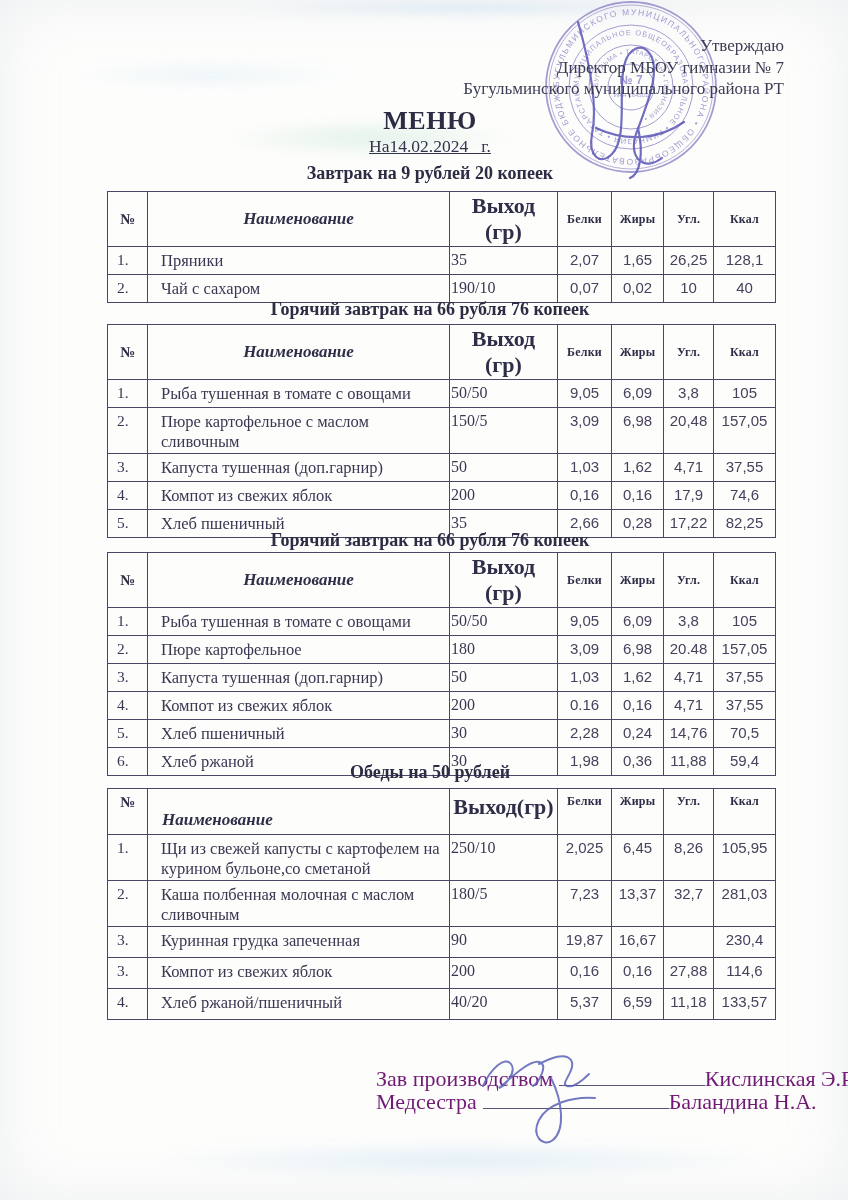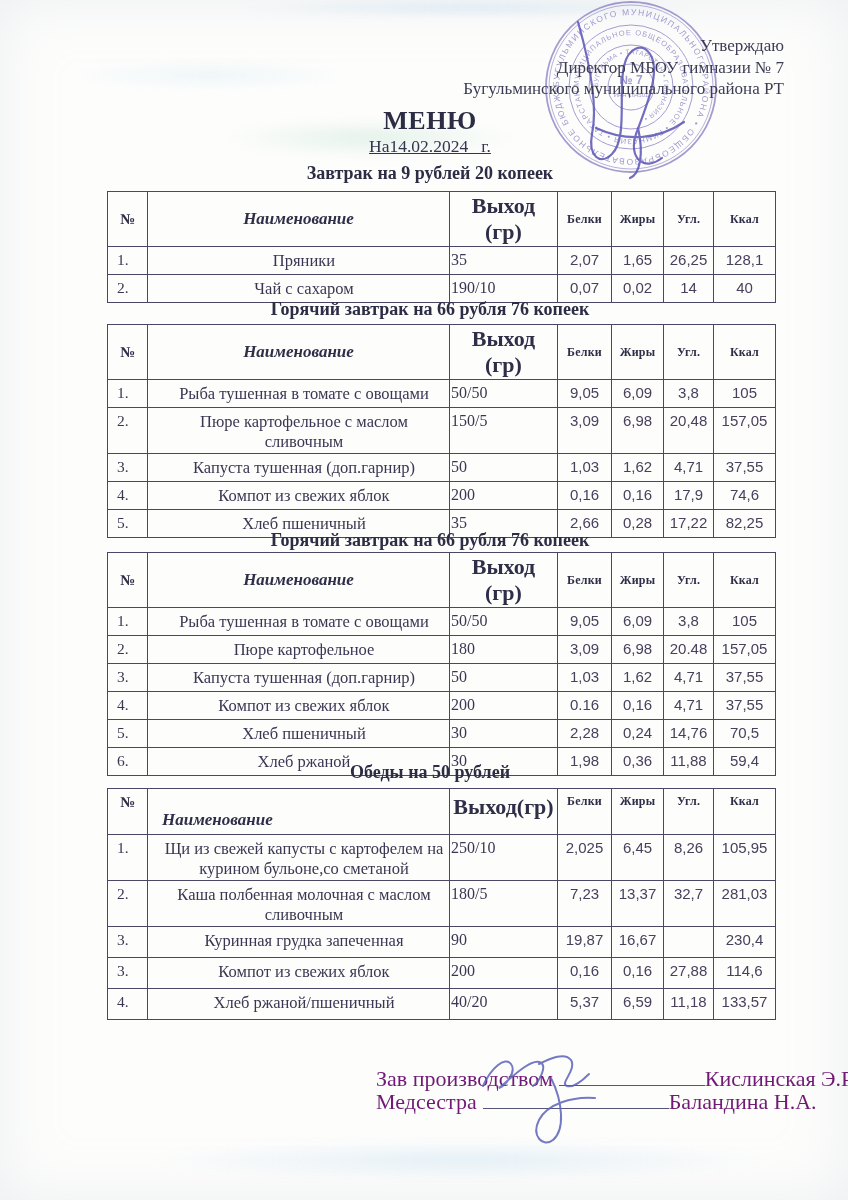--- a/index.html
+++ b/index.html
@@ -43,21 +43,21 @@
   .menu-table th { font-family:"Liberation Serif", serif; font-weight:bold; color:#2e2e48; text-align:center; vertical-align:middle; }
   .menu-table th.c-num  { font-size:15px; }
   .menu-table th.c-name { font-size:17px;font-style:italic; }
   .menu-table th.c-out  { font-size:22px; }
   .menu-table th.c-prot, .menu-table th.c-fat, .menu-table th.c-carb, .menu-table th.c-kcal { font-size:12px; letter-spacing:.2px; }
   .tbl-3 th { vertical-align:top; padding-top:5px; }
   .tbl-3 th.c-name { vertical-align:bottom; text-align:left; padding:0 0 4px 14px; }
 
   .menu-table td { vertical-align:top; padding-top:4px; color:#3a3752; }
   .menu-table td.c-num  { font-size:15.5px; padding-left:9px; }
-  .menu-table td.c-name { font-size:16.5px; padding-left:13px; padding-right:2px; line-height:20px;text-align:center; }
+  .menu-table td.c-name { font-size:16.5px; padding-left:13px; padding-right:2px; line-height:20px; }
   .menu-table td.c-out  { font-size:16px; text-align:left; }
   .menu-table td.c-prot, .menu-table td.c-fat, .menu-table td.c-carb, .menu-table td.c-kcal {
     font-family:"Liberation Sans", sans-serif; font-size:15px; text-align:center; color:#49405c;
   }
 
   
   .footer-block { position:absolute; left:368px; top:1066px; font-size:22px; color:#701a75;margin-left:8px; }
   .footer-row { display:flex; align-items:baseline; height:23px; white-space:nowrap; }
   .fr-blank-1 { width:146px; } .fr-blank-2 { width:186px; }
   .footer-row .label { margin-right:6px; }
@@ -144,21 +144,21 @@
           <td class="c-fat">1,65</td>
           <td class="c-carb">26,25</td>
           <td class="c-kcal">128,1</td>
         </tr>
         <tr>
           <td class="c-num">2.</td>
           <td class="c-name">Чай с сахаром</td>
           <td class="c-out">190/10</td>
           <td class="c-prot">0,07</td>
           <td class="c-fat">0,02</td>
-          <td class="c-carb">14</td>
+          <td class="c-carb">10</td>
           <td class="c-kcal">40</td>
         </tr>
       </tbody>
     </table>
 
   <div class="section-title st-1">Горячий завтрак на 66 рубля 76 копеек</div>
   <table class="menu-table tbl-1">
     <colgroup>
         <col class="c-num">
         <col class="c-name">

